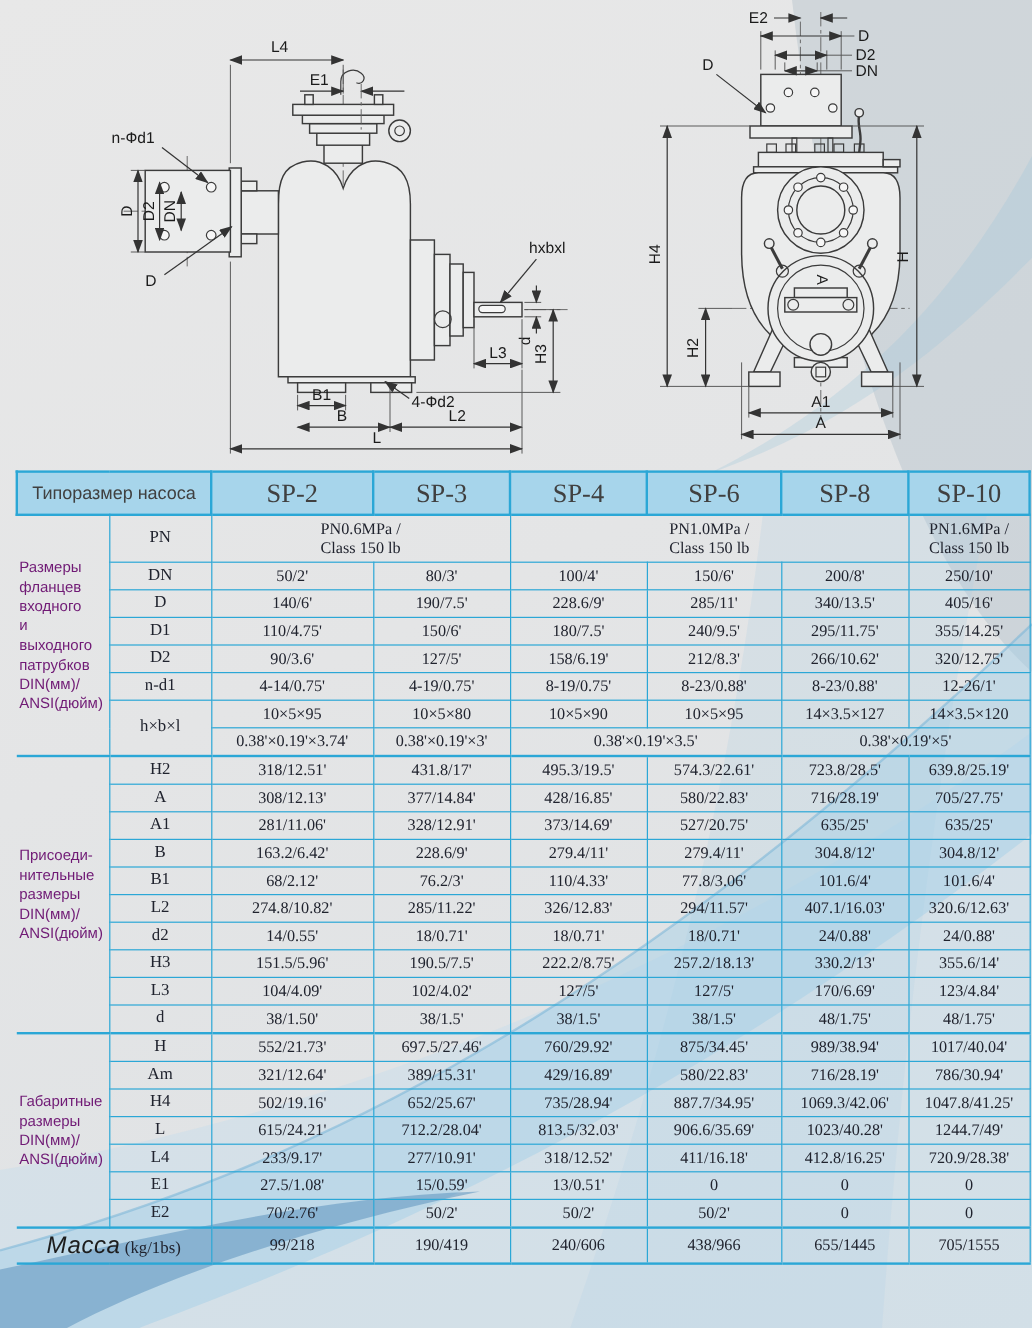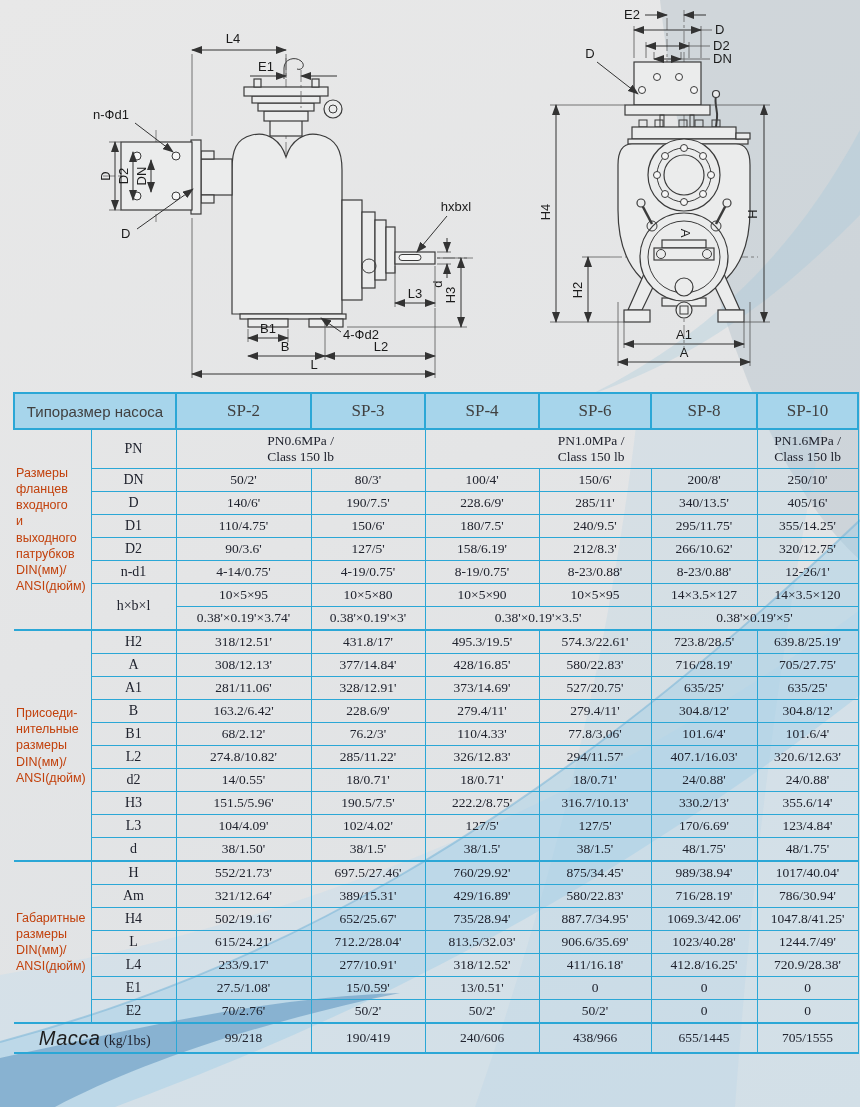--- a/index.html
+++ b/index.html
@@ -9,27 +9,27 @@
     font-family:"Liberation Sans",sans-serif;
   }
   #bg{position:absolute;left:0;top:0;z-index:0;}
   .layer{position:absolute;z-index:1;}
   
   .tablewrap{position:absolute;left:13px;top:392px;width:844px;z-index:1;}
   table{border-collapse:collapse;table-layout:fixed;width:844px;}
   th{border:2px solid #2ba7d6;background:#a7d5eb;font-weight:normal;color:#404040;
      height:30px;padding:2px;}
   th.ttl{font-family:"Liberation Sans",sans-serif;font-size:15px;}
-  th.model{font-family:"Liberation Serif",serif;font-size:17px;}
+  th.model{font-family:"Liberation Serif",serif;font-size:22px;}
   td{border:1px solid #2ba7d6;text-align:center;vertical-align:middle;
      font-family:"Liberation Serif",serif;font-size:13.5px;color:#20232e;
      padding:2px 1px;height:18px;white-space:pre-line;line-height:1.15;}
   td.param{font-size:14px;}
   td.glabel{border-left:none;border-top:none;border-bottom:none;text-align:left;
-     font-family:"Liberation Sans",sans-serif;font-size:12.5px;color:#c2410c;
+     font-family:"Liberation Sans",sans-serif;font-size:12.5px;color:#701a75;
      padding:0 1px 0 2px;line-height:1.3;white-space:pre-line;}
   tr.gsep > td{border-top:2px solid #2ba7d6;}
   tr.tall > td{height:34px;}
   tr.mass > td{border-top:2px solid #2ba7d6;border-bottom:2px solid #2ba7d6;height:24px;}
   td.mlabel{border-left:none;font-family:"Liberation Sans",sans-serif;}
   .mass-name{font-size:20px;color:#1d1d1d;letter-spacing:0.5px;font-style:italic;}
   .mass-unit{font-family:"Liberation Serif",serif;font-size:14px;margin-top:44px;}
   
   svg text.lbl{font:13px "Liberation Sans",sans-serif;fill:#1b1b1b;}
   svg .o{stroke:#3b3b3b;stroke-width:1.2;fill:#ebecec;}
@@ -431,21 +431,21 @@
           <td class="val">18/0.71'</td>
           <td class="val">18/0.71'</td>
           <td class="val">24/0.88'</td>
           <td class="val">24/0.88'</td>
         </tr>
         <tr>
           <td class="param">H3</td>
           <td class="val">151.5/5.96'</td>
           <td class="val">190.5/7.5'</td>
           <td class="val">222.2/8.75'</td>
-          <td class="val">316.7/10.13'</td>
+          <td class="val">257.2/18.13'</td>
           <td class="val">330.2/13'</td>
           <td class="val">355.6/14'</td>
         </tr>
         <tr>
           <td class="param">L3</td>
           <td class="val">104/4.09'</td>
           <td class="val">102/4.02'</td>
           <td class="val">127/5'</td>
           <td class="val">127/5'</td>
           <td class="val">170/6.69'</td>

